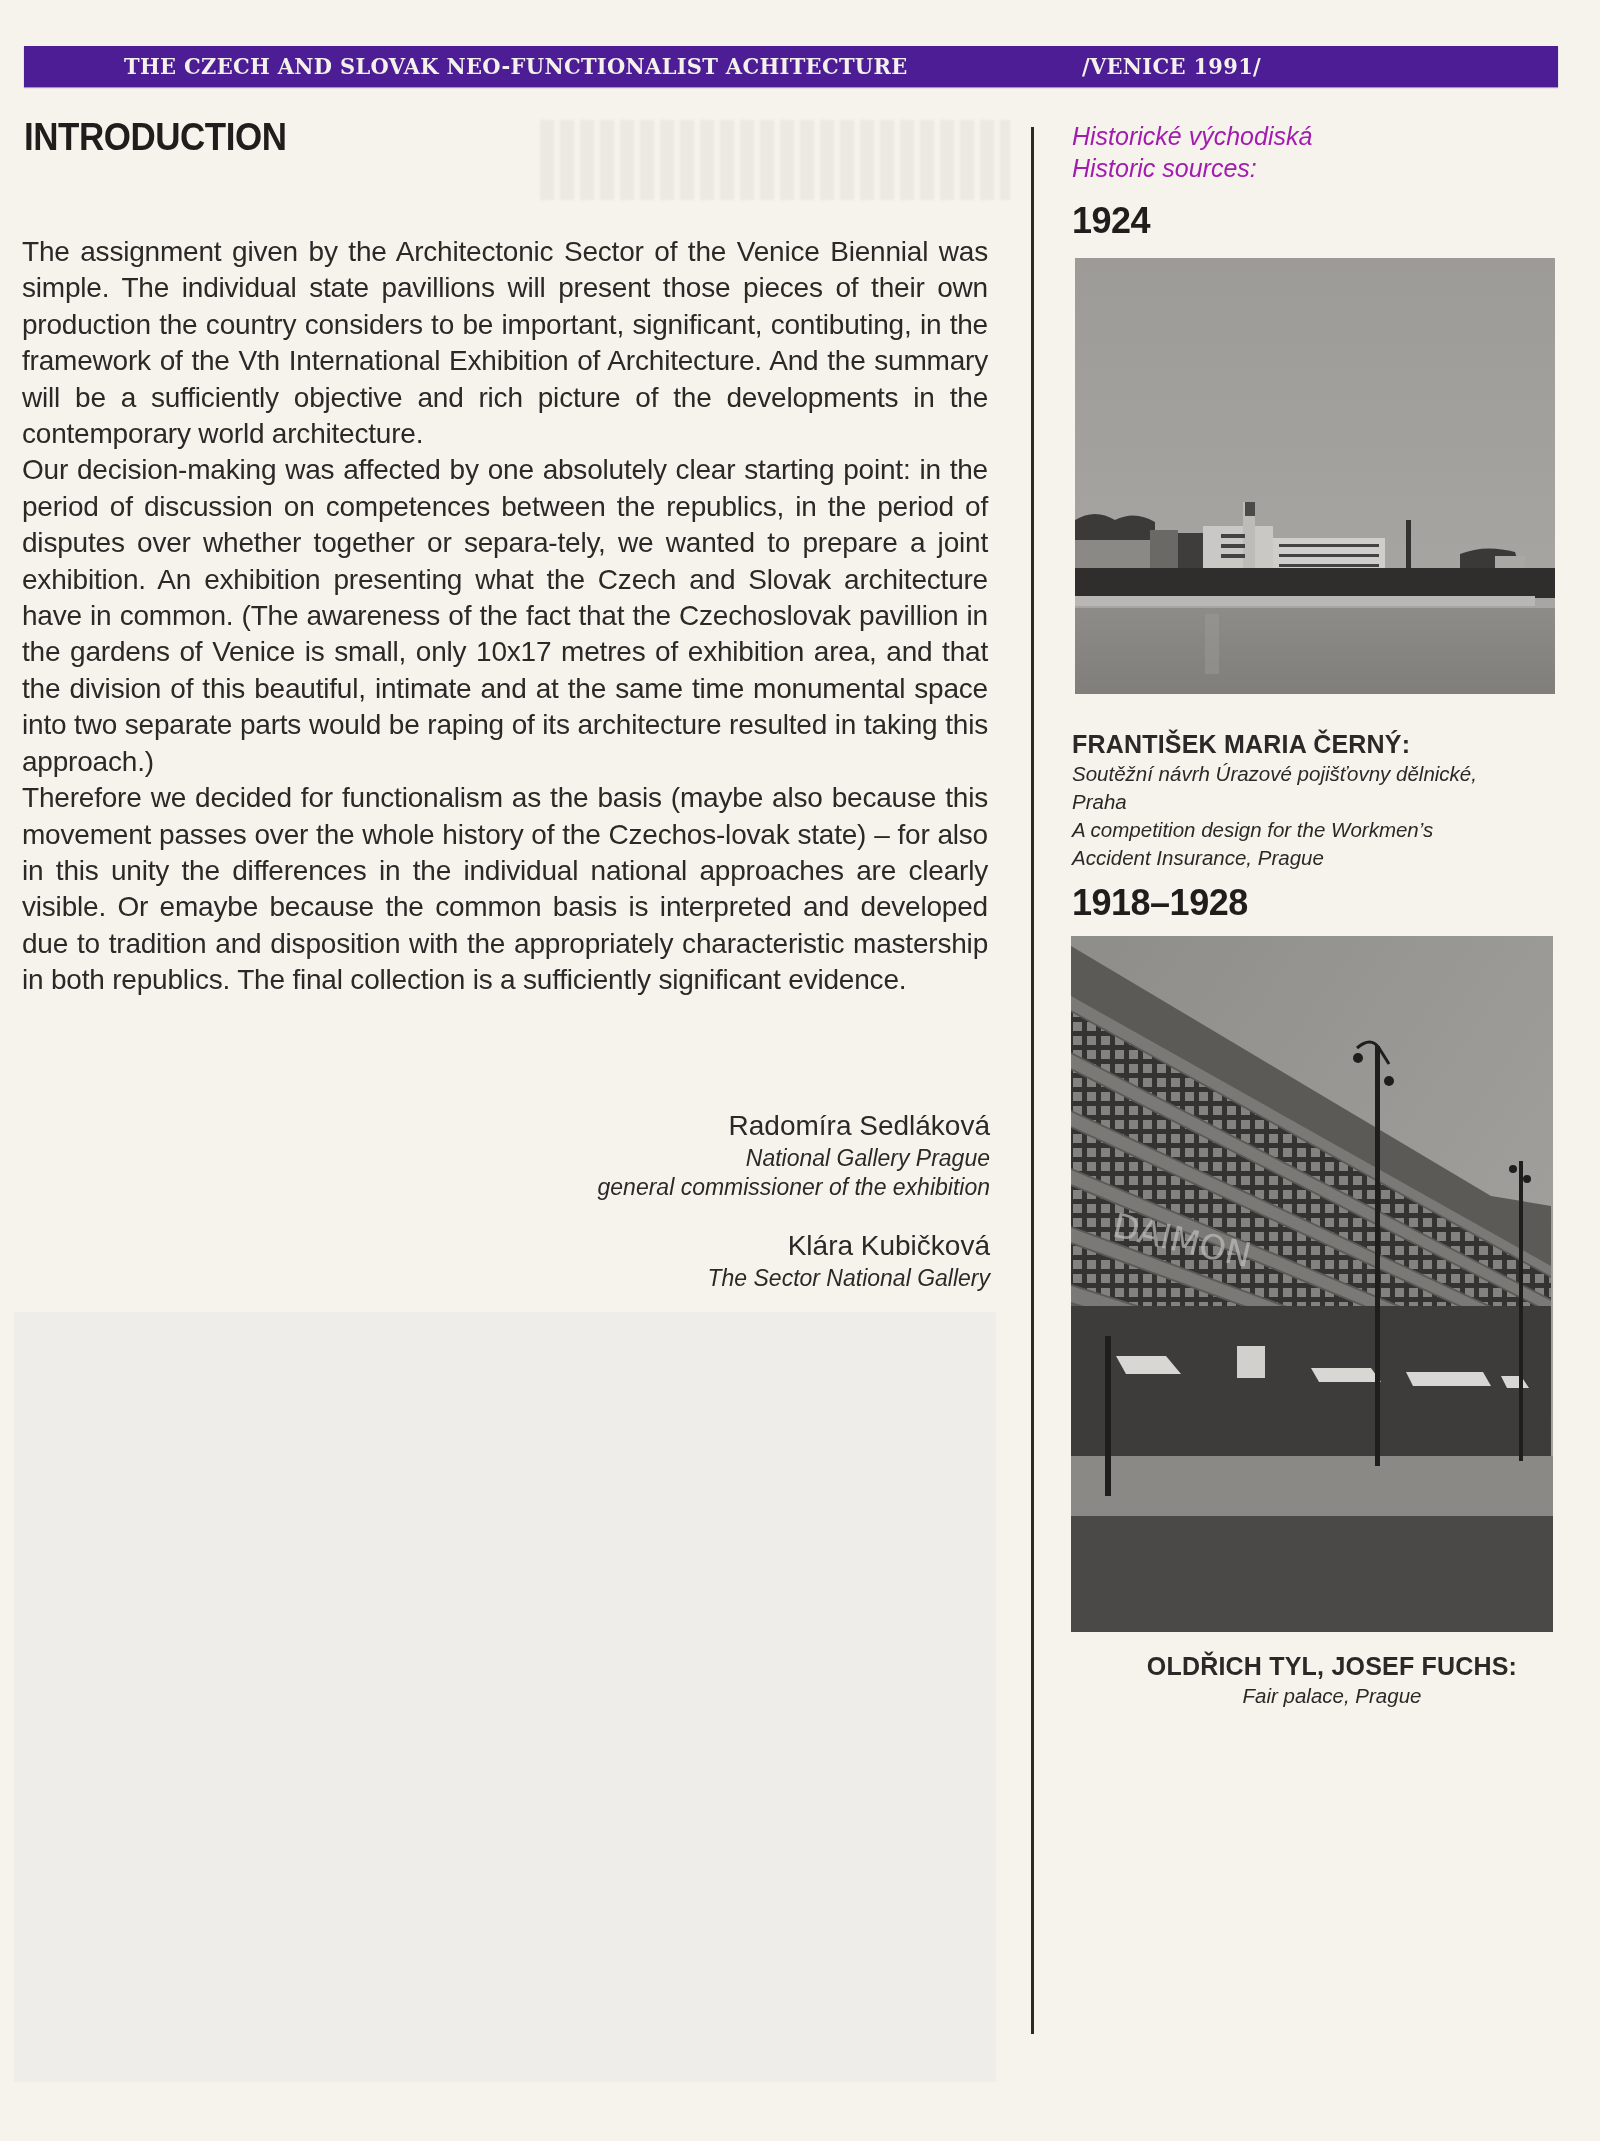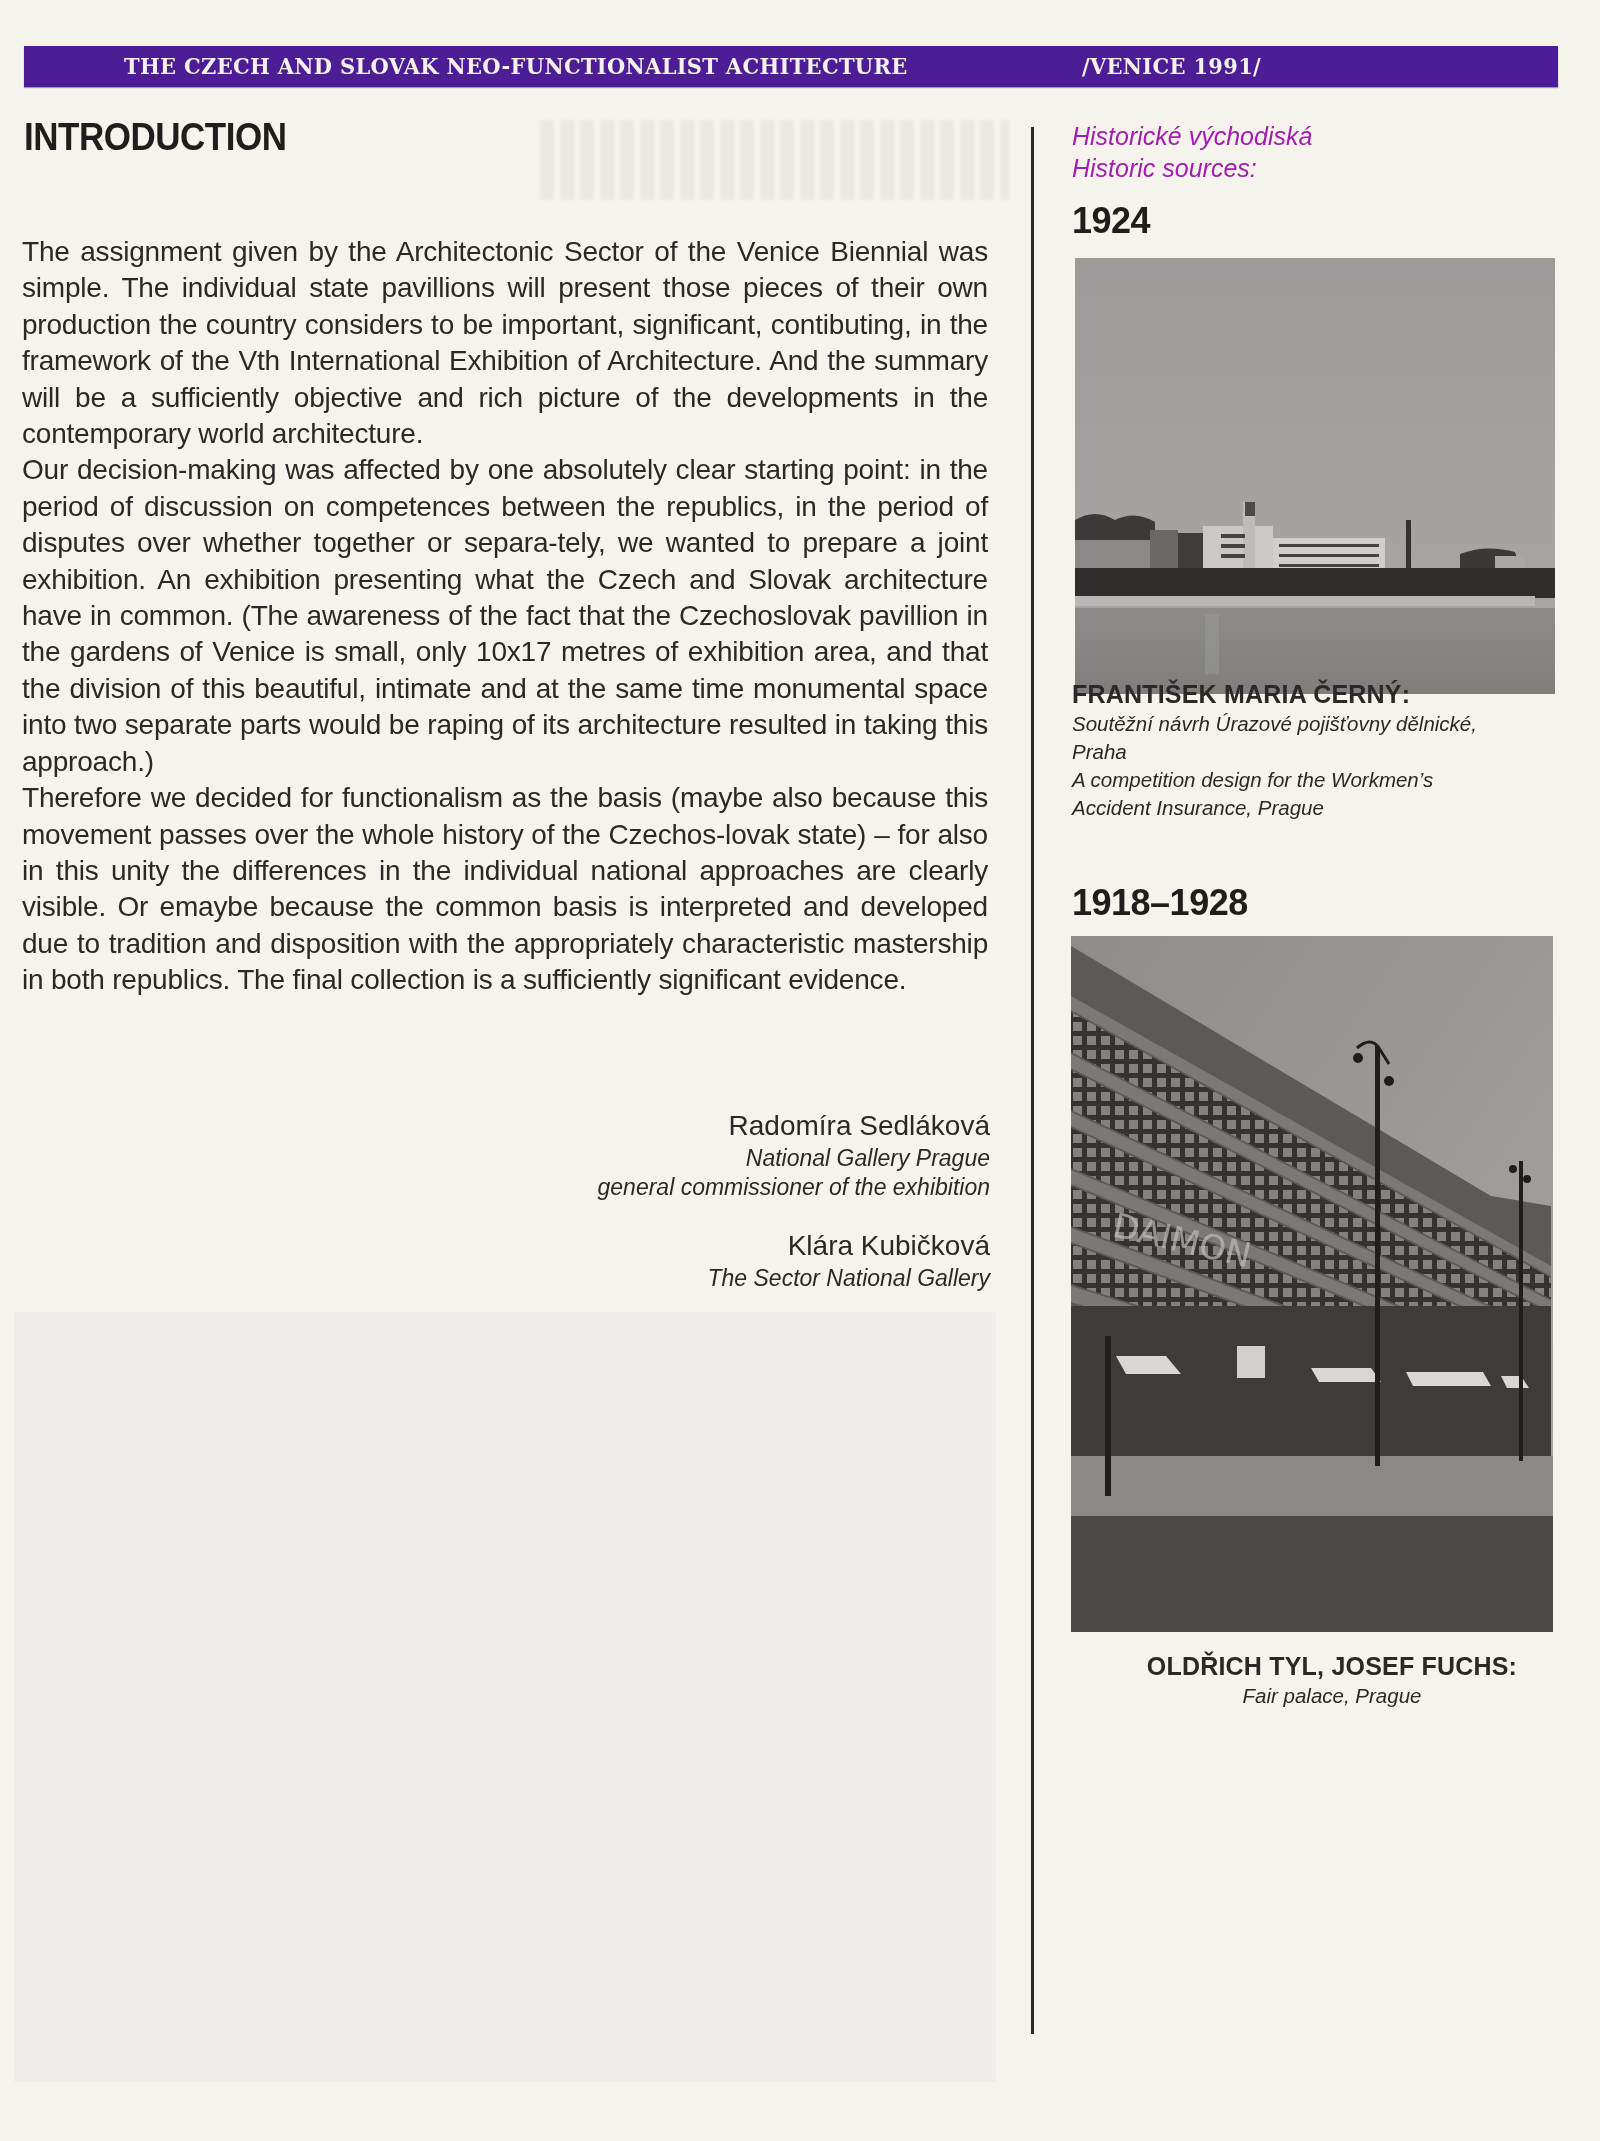--- a/index.html
+++ b/index.html
@@ -78,21 +78,21 @@
     .photo {
       position: absolute; overflow: hidden;
       background: #8f8e8b;
     }
     .photo svg { display: block; width: 100%; height: 100%; }
     .photo-1 { left: 1075px; top: 258px; width: 480px; height: 436px; }
     .photo-2 { left: 1071px; top: 936px; width: 482px; height: 696px; }
     .credit {
       position: absolute; left: 1072px; width: 520px; color: #2a2927;
     }
-    .credit-1 { top: 678px; }
+    .credit-1 { top: 728px; }
     .credit-2 { top: 1650px; text-align: center; }
     .credit-architect { font-size: 25px; font-weight: bold; line-height: 32px; letter-spacing: 0.2px; }
     .credit-line { font-size: 20.5px; line-height: 28px; font-style: italic; }
   </style>
 </head>
 <body>
 
 <div class="bleed-block"></div>
 <div class="bleed-text"></div>
 

